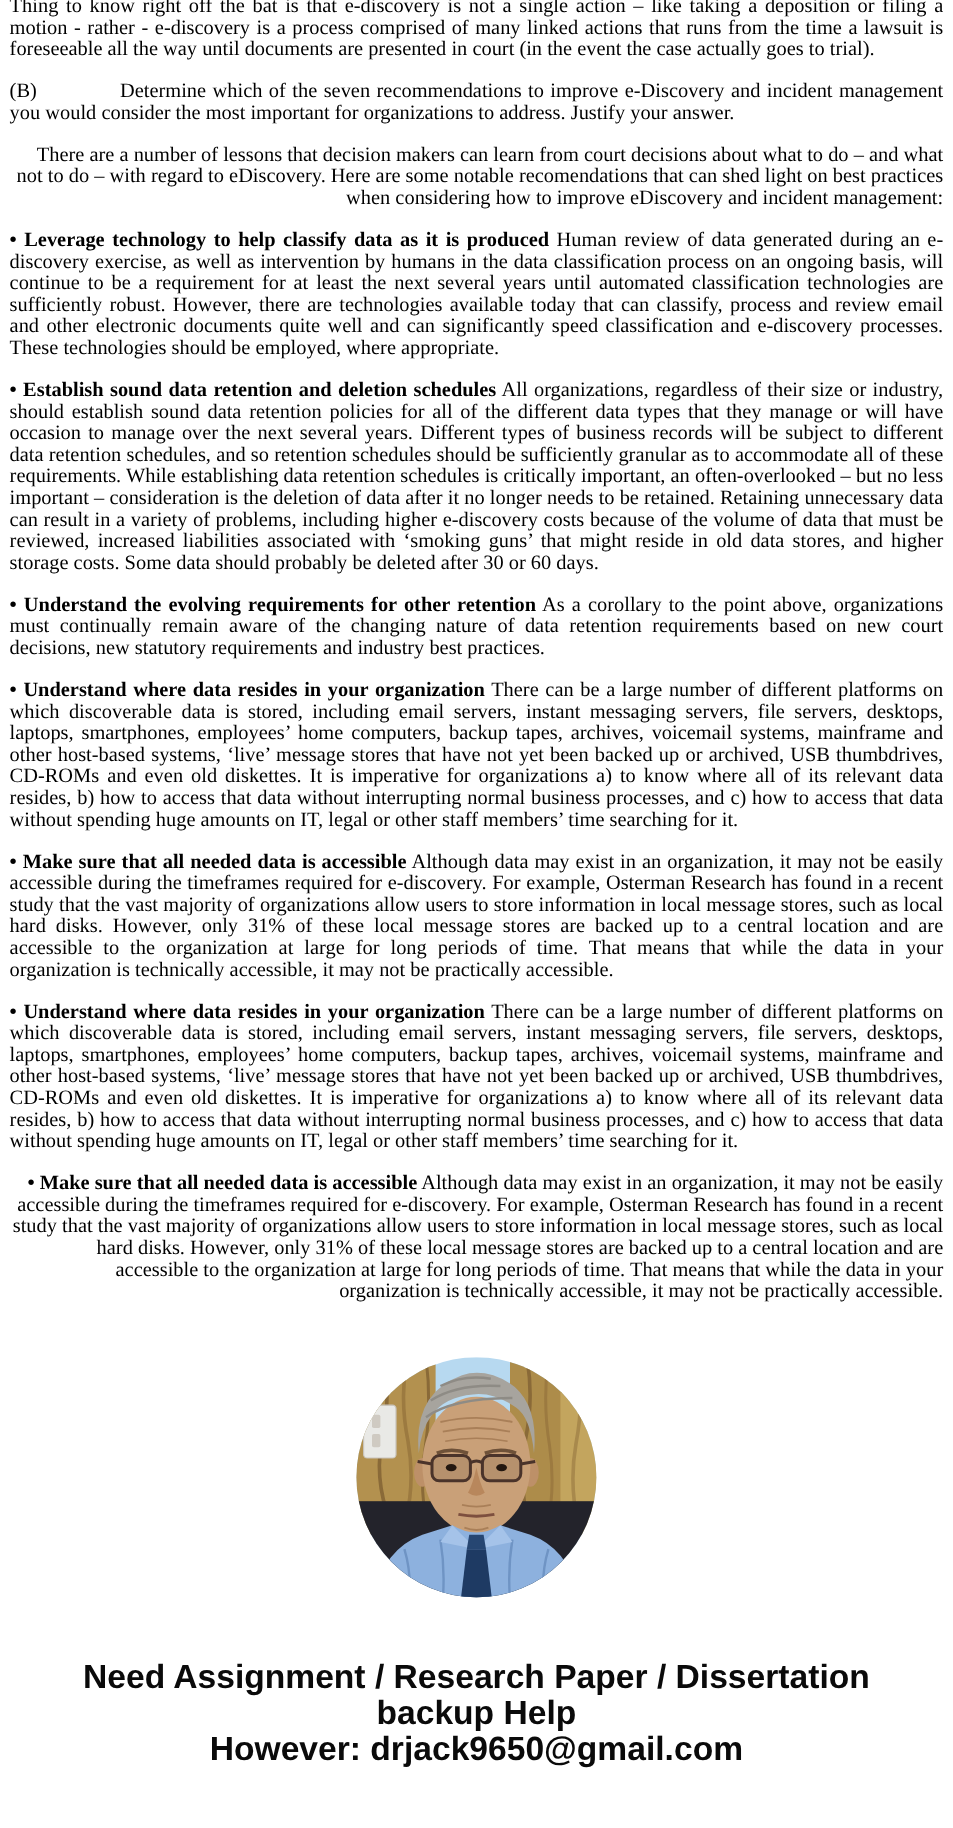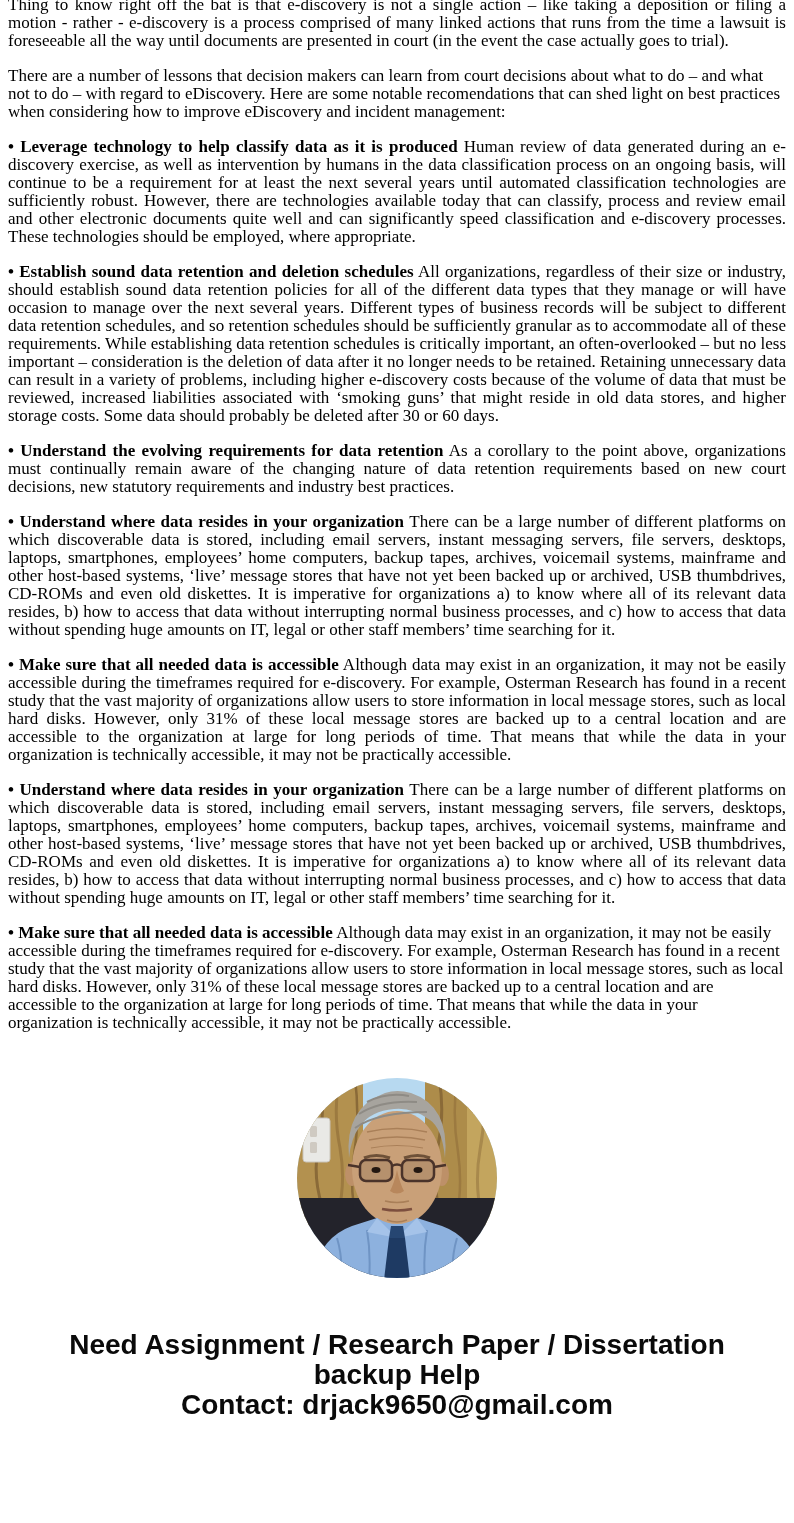--- a/index.html
+++ b/index.html
@@ -10,21 +10,21 @@
     font-family: "Liberation Serif", "DejaVu Serif", serif;
     font-size: 17px;
     overflow-x: hidden;
   }
   .page { padding: 0 8px; }
   p.para {
     margin: 17px 0;
     line-height: 18px;
     text-align: justify;
   }
-  p.left { text-align: left; }
+  p.left { text-align: right; }
   p.first { margin-top: -4px; }
   .q-label { display: inline-block; min-width: 92px; }
   .bold { font-weight: bold; }
   .photo-wrap {
     width: 200px;
     height: 200px;
     margin: 46px auto 0 auto;
   }
   .photo-wrap svg { display: block; }
   .footer {
@@ -39,36 +39,39 @@
 </style>
 </head>
 <body>
 
 <div class="page">
 
   <p class="para first">
     <span>Thing to know right off the bat is that e-discovery is not a single action – like taking a deposition or filing a motion - rather - e-discovery is a process comprised of many linked actions that runs from the time a lawsuit is foreseeable all the way until documents are presented in court (in the event the case actually goes to trial).</span>
   </p>
 
+  <p class="para">
+    <span class="q-label">(B)</span><span>Determine which of the seven recommendations to improve e-Discovery and incident management you would consider the most important for organizations to address. Justify your answer.</span>
+  </p>
 
 
   <p class="para left">
     <span>There are a number of lessons that decision makers can learn from court decisions about what to do – and what not to do – with regard to eDiscovery. Here are some notable recomendations that can shed light on best practices when considering how to improve eDiscovery and incident management:</span>
   </p>
 
   <p class="para">
     <span class="bold">• Leverage technology to help classify data as it is produced</span><span> Human review of data generated during an e-discovery exercise, as well as intervention by humans in the data classification process on an ongoing basis, will continue to be a requirement for at least the next several years until automated classification technologies are sufficiently robust. However, there are technologies available today that can classify, process and review email and other electronic documents quite well and can significantly speed classification and e-discovery processes. These technologies should be employed, where appropriate.</span>
   </p>
 
   <p class="para">
     <span class="bold">• Establish sound data retention and deletion schedules</span><span> All organizations, regardless of their size or industry, should establish sound data retention policies for all of the different data types that they manage or will have occasion to manage over the next several years. Different types of business records will be subject to different data retention schedules, and so retention schedules should be sufficiently granular as to accommodate all of these requirements. While establishing data retention schedules is critically important, an often-overlooked – but no less important – consideration is the deletion of data after it no longer needs to be retained. Retaining unnecessary data can result in a variety of problems, including higher e-discovery costs because of the volume of data that must be reviewed, increased liabilities associated with ‘smoking guns’ that might reside in old data stores, and higher storage costs. Some data should probably be deleted after 30 or 60 days.</span>
   </p>
 
   <p class="para">
-    <span class="bold">• Understand the evolving requirements for data retention</span><span> As a corollary to the point above, organizations must continually remain aware of the changing nature of data retention requirements based on new court decisions, new statutory requirements and industry best practices.</span>
+    <span class="bold">• Understand the evolving requirements for other retention</span><span> As a corollary to the point above, organizations must continually remain aware of the changing nature of data retention requirements based on new court decisions, new statutory requirements and industry best practices.</span>
   </p>
 
   <p class="para">
     <span class="bold">• Understand where data resides in your organization</span><span> There can be a large number of different platforms on which discoverable data is stored, including email servers, instant messaging servers, file servers, desktops, laptops, smartphones, employees’ home computers, backup tapes, archives, voicemail systems, mainframe and other host-based systems, ‘live’ message stores that have not yet been backed up or archived, USB thumbdrives, CD-ROMs and even old diskettes. It is imperative for organizations a) to know where all of its relevant data resides, b) how to access that data without interrupting normal business processes, and c) how to access that data without spending huge amounts on IT, legal or other staff members’ time searching for it.</span>
   </p>
 
   <p class="para">
     <span class="bold">• Make sure that all needed data is accessible</span><span> Although data may exist in an organization, it may not be easily accessible during the timeframes required for e-discovery. For example, Osterman Research has found in a recent study that the vast majority of organizations allow users to store information in local message stores, such as local hard disks. However, only 31% of these local message stores are backed up to a central location and are accessible to the organization at large for long periods of time. That means that while the data in your organization is technically accessible, it may not be practically accessible.</span>
   </p>
 
@@ -150,16 +153,16 @@
 
         <path d="M94,148 L106,148 L108,160 L92,160 Z" fill="#264672"></path>
         <path d="M92,160 L108,160 L113,202 L87,202 Z" fill="#1e3a63"></path>
       </g>
     </svg>
   </div>
 
   <div class="footer">
     <div>Need Assignment / Research Paper / Dissertation</div>
     <div>backup Help</div>
-    <div>Contact: drjack9650@gmail.com</div>
+    <div>However: drjack9650@gmail.com</div>
   </div>
 
 </div>
 
 </body></html>

